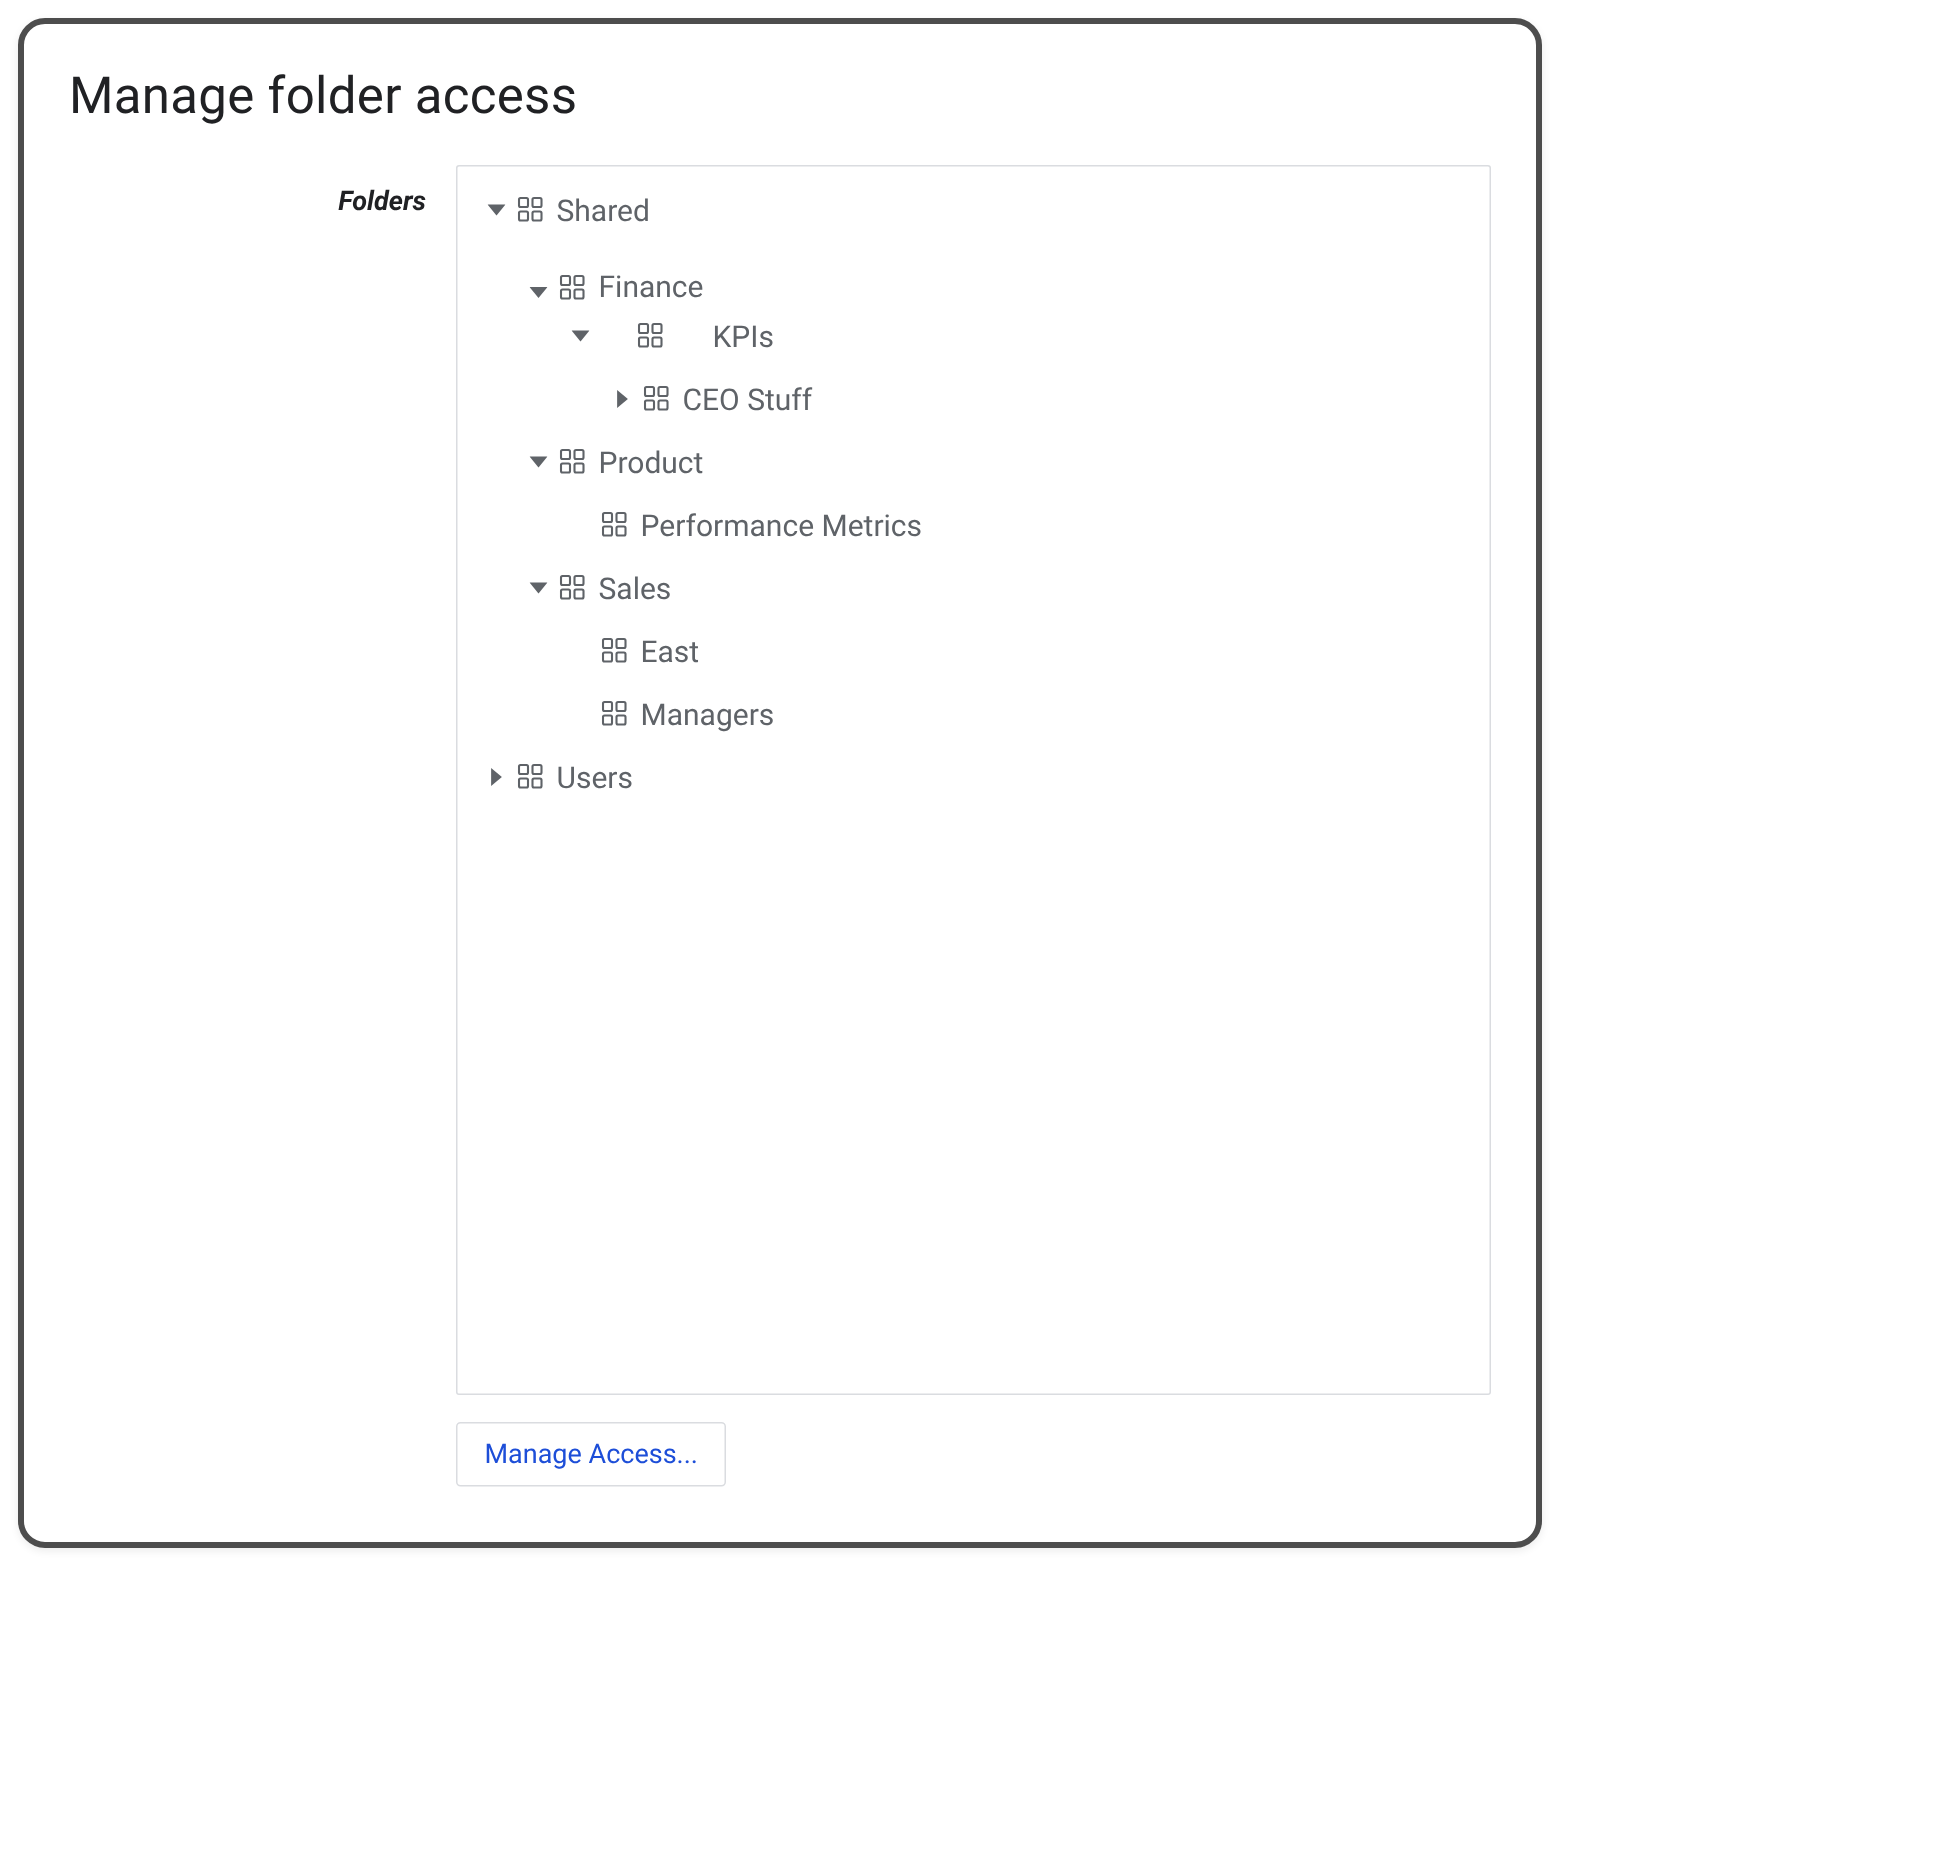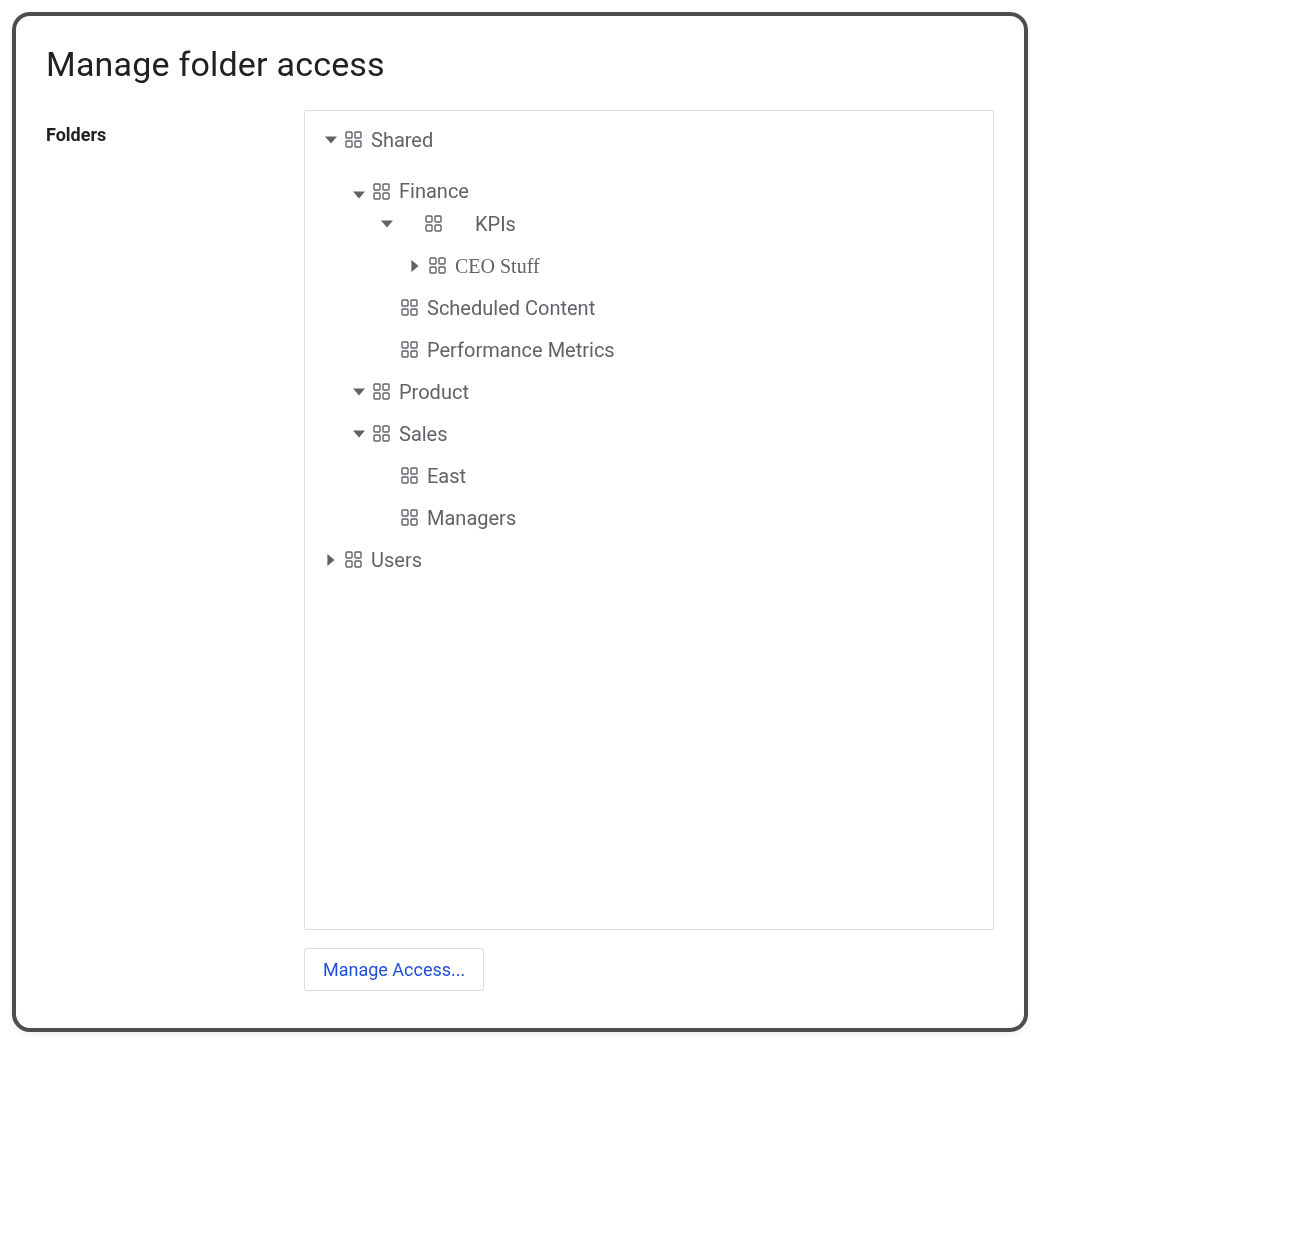--- a/index.html
+++ b/index.html
@@ -23,23 +23,24 @@
       color: #202124;
       margin-bottom: 26px;
       letter-spacing: 0.2px;
     }
     .content-row {
       display: flex;
       align-items: flex-start;
     }
     .label-col {
       width: 258px;
-      text-align: left;
+      text-align: right;
       padding-right: 20px;
       padding-top: 14px;
+      font-style: italic;
     }
     .label-text {
       font-size: 18px;
       font-weight: 700;
       color: #202124;
     }
     .tree-box {
       flex: 1;
       border: 1px solid #dadce0;
       border-radius: 2px;
@@ -145,75 +146,63 @@
           <span class="folder-icon">
             <svg width="18" height="18" viewBox="0 0 18 18" fill="none" stroke-width="1.4">
               <rect x="1" y="1" width="6" height="6" rx="1"></rect>
               <rect x="10" y="1" width="6" height="6" rx="1"></rect>
               <rect x="1" y="10" width="6" height="6" rx="1"></rect>
               <rect x="10" y="10" width="6" height="6" rx="1"></rect>
             </svg>
           </span>
           <span class="item-label">KPIs</span>
         </div>
-        <div class="tree-item" style="padding-left: 92px; font-family: Liberation Serif, serif;">
+        <div class="tree-item" style="padding-left: 92px;">
           <span class="arrow">
             <svg width="12" height="12" viewBox="0 0 10 10">
               <path d="M2 0 L8 5 L2 10 Z"></path>
             </svg>
           </span>
           <span class="folder-icon">
             <svg width="18" height="18" viewBox="0 0 18 18" fill="none" stroke-width="1.4">
               <rect x="1" y="1" width="6" height="6" rx="1"></rect>
               <rect x="10" y="1" width="6" height="6" rx="1"></rect>
               <rect x="1" y="10" width="6" height="6" rx="1"></rect>
               <rect x="10" y="10" width="6" height="6" rx="1"></rect>
             </svg>
           </span>
           <span class="item-label">CEO Stuff</span>
+        </div>
+        <div class="tree-item" style="padding-left: 36px;">
+          <span class="arrow">
+            <svg width="12" height="12" viewBox="0 0 10 10">
+              <path d="M0 2 L10 2 L5 8 Z"></path>
+            </svg>
+          </span>
+          <span class="folder-icon">
+            <svg width="18" height="18" viewBox="0 0 18 18" fill="none" stroke-width="1.4">
+              <rect x="1" y="1" width="6" height="6" rx="1"></rect>
+              <rect x="10" y="1" width="6" height="6" rx="1"></rect>
+              <rect x="1" y="10" width="6" height="6" rx="1"></rect>
+              <rect x="10" y="10" width="6" height="6" rx="1"></rect>
+            </svg>
+          </span>
+          <span class="item-label">Product</span>
         </div>
         <div class="tree-item" style="padding-left: 64px;">
           <span class="arrow-spacer"></span>
           <span class="folder-icon">
             <svg width="18" height="18" viewBox="0 0 18 18" fill="none" stroke-width="1.4">
               <rect x="1" y="1" width="6" height="6" rx="1"></rect>
               <rect x="10" y="1" width="6" height="6" rx="1"></rect>
               <rect x="1" y="10" width="6" height="6" rx="1"></rect>
               <rect x="10" y="10" width="6" height="6" rx="1"></rect>
             </svg>
           </span>
-          <span class="item-label">Scheduled Content</span>
-        </div>
-        <div class="tree-item" style="padding-left: 64px;">
-          <span class="arrow-spacer"></span>
-          <span class="folder-icon">
-            <svg width="18" height="18" viewBox="0 0 18 18" fill="none" stroke-width="1.4">
-              <rect x="1" y="1" width="6" height="6" rx="1"></rect>
-              <rect x="10" y="1" width="6" height="6" rx="1"></rect>
-              <rect x="1" y="10" width="6" height="6" rx="1"></rect>
-              <rect x="10" y="10" width="6" height="6" rx="1"></rect>
-            </svg>
-          </span>
           <span class="item-label">Performance Metrics</span>
-        </div>
-        <div class="tree-item" style="padding-left: 36px;">
-          <span class="arrow">
-            <svg width="12" height="12" viewBox="0 0 10 10">
-              <path d="M0 2 L10 2 L5 8 Z"></path>
-            </svg>
-          </span>
-          <span class="folder-icon">
-            <svg width="18" height="18" viewBox="0 0 18 18" fill="none" stroke-width="1.4">
-              <rect x="1" y="1" width="6" height="6" rx="1"></rect>
-              <rect x="10" y="1" width="6" height="6" rx="1"></rect>
-              <rect x="1" y="10" width="6" height="6" rx="1"></rect>
-              <rect x="10" y="10" width="6" height="6" rx="1"></rect>
-            </svg>
-          </span>
-          <span class="item-label">Product</span>
         </div>
         <div class="tree-item" style="padding-left: 36px;">
           <span class="arrow">
             <svg width="12" height="12" viewBox="0 0 10 10">
               <path d="M0 2 L10 2 L5 8 Z"></path>
             </svg>
           </span>
           <span class="folder-icon">
             <svg width="18" height="18" viewBox="0 0 18 18" fill="none" stroke-width="1.4">
               <rect x="1" y="1" width="6" height="6" rx="1"></rect>

